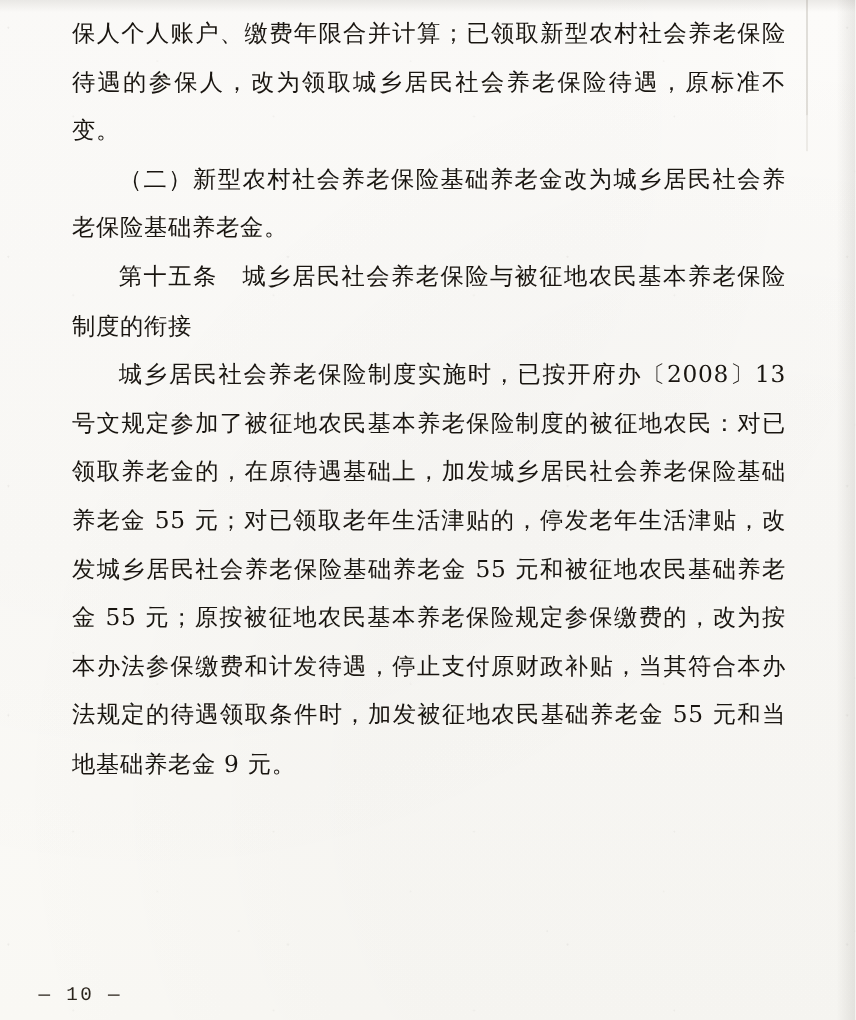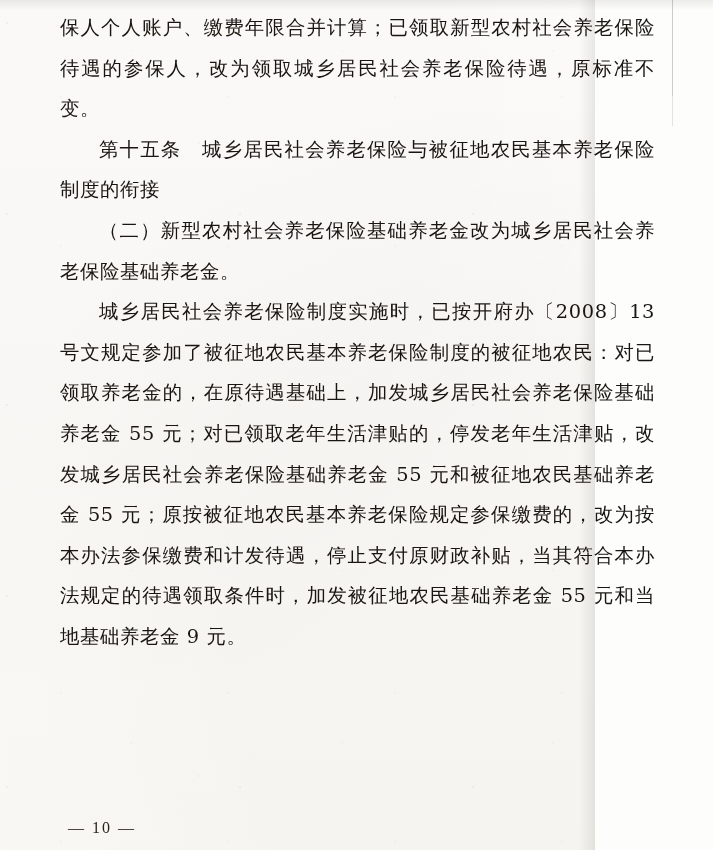--- a/index.html
+++ b/index.html
@@ -12,21 +12,21 @@
     background: #fdfdfb;
     font-family: "DejaVu Serif", "Liberation Serif", serif;
     color: #17140f;
     position: relative;
     overflow: hidden;
   }
   .page {
     position: absolute;
     left: 0;
     top: 0;
-    width: 595px;
+    width: 713px;
     height: 850px;
     background:
       radial-gradient(circle at 18% 12%, rgba(0,0,0,0.012) 0 40%, rgba(0,0,0,0) 70%),
       radial-gradient(circle at 88% 78%, rgba(0,0,0,0.015) 0 35%, rgba(0,0,0,0) 70%),
       linear-gradient(180deg, #fdfcfa 0%, #fbfaf7 55%, #f9f8f4 100%);
   }
   
   .noise {
     position: absolute;
     inset: 0;
@@ -102,40 +102,40 @@
   }
 
   .footer {
     position: absolute;
     left: 0;
     top: 818px;
     width: 713px;
     text-align: left;
   }
   .page-number {
-    margin-left: 68px;
+    margin-left: 32px;
     font-size: 16px;
     letter-spacing: 2px;
     color: #2a241c;
-    font-family: Liberation Serif, serif;
+    font-family: Liberation Mono, monospace;
   }
 </style>
 </head>
 <body>
 
 <div class="page">
   <div class="noise"></div>
   <div class="edge-shadow-top"></div>
   <div class="edge-shadow-right"></div>
   <div class="scan-line"></div>
   <div class="scan-line2"></div>
 
   <div class="body-text" style="top:8px;">
     <p class="para">保人个人账户、缴费年限合并计算；已领取新型农村社会养老保险待遇的参保人，改为领取城乡居民社会养老保险待遇，原标准不变。</p>
+    <p class="para indent">（二）新型农村社会养老保险基础养老金改为城乡居民社会养老保险基础养老金。</p>
     <p class="para indent heading-label">第十五条　城乡居民社会养老保险与被征地农民基本养老保险制度的衔接</p>
-    <p class="para indent">（二）新型农村社会养老保险基础养老金改为城乡居民社会养老保险基础养老金。</p>
     <p class="para indent">城乡居民社会养老保险制度实施时，已按开府办〔2008〕13号文规定参加了被征地农民基本养老保险制度的被征地农民：对已领取养老金的，在原待遇基础上，加发城乡居民社会养老保险基础养老金 55 元；对已领取老年生活津贴的，停发老年生活津贴，改发城乡居民社会养老保险基础养老金 55 元和被征地农民基础养老金 55 元；原按被征地农民基本养老保险规定参保缴费的，改为按本办法参保缴费和计发待遇，停止支付原财政补贴，当其符合本办法规定的待遇领取条件时，加发被征地农民基础养老金 55 元和当地基础养老金 9 元。</p>
   </div>
 
   <div class="footer">
     <span class="page-number">— 10 —</span>
   </div>
 </div>
 
 </body></html>

